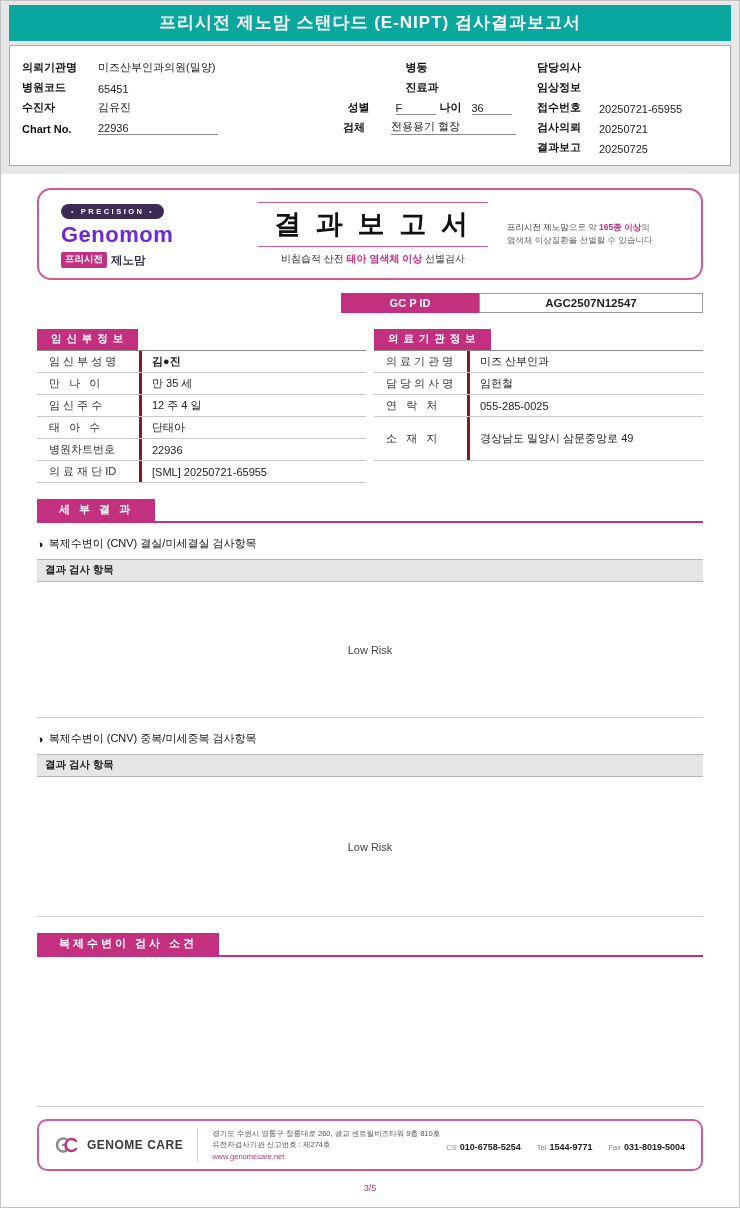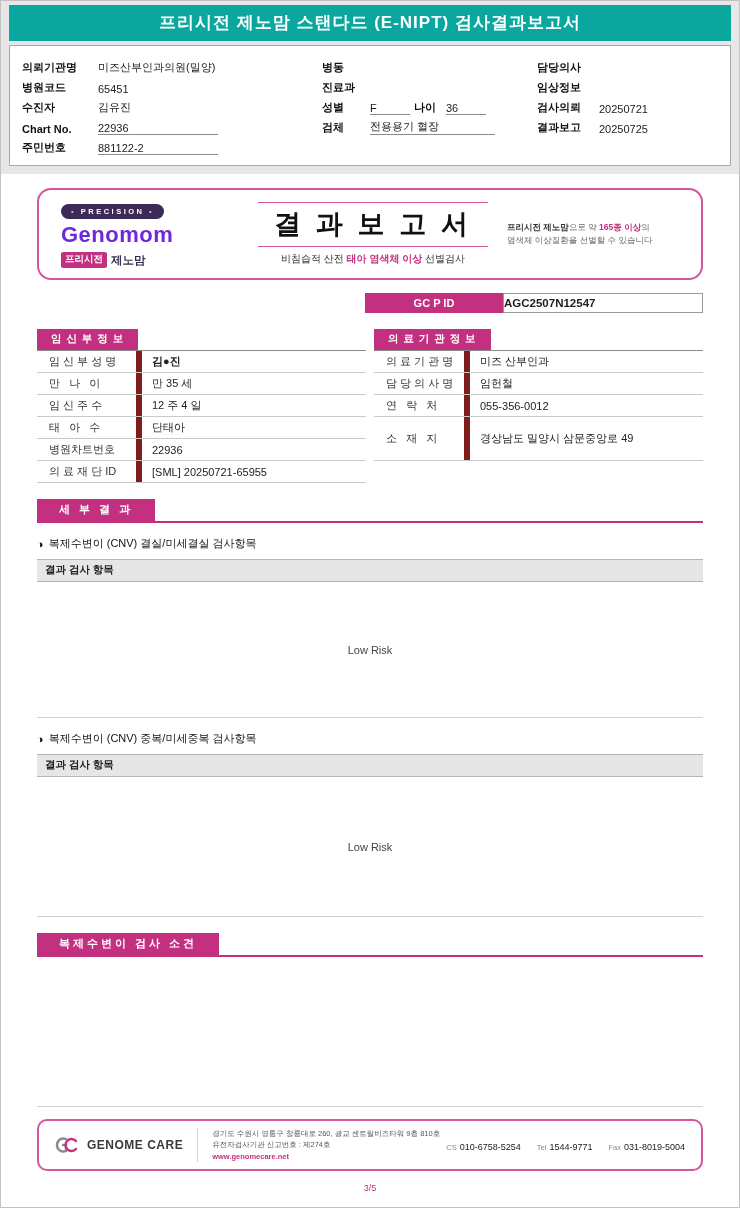--- a/index.html
+++ b/index.html
@@ -23,21 +23,21 @@
   .info-box {
     margin-top:4px; background:#fff; border:1px solid #a8a8a8;
     padding:9px 12px 10px; display:flex;
   }
   .info-col { display:flex; flex-direction:column; }
   .irow { display:flex; align-items:flex-end; height:20px; font-size:11px; }
   .ilabel { font-weight:bold; color:#111; flex-shrink:0; }
   .ival { color:#222; }
   .col1 { width:300px; }
   .col1 .ilabel { width:76px; }
-  .col2 { width:215px; }
+  .col2 { width:215px;align-items:center; }
   .col2 .ilabel { width:48px; }
   .col3 { flex:1; }
   .col3 .ilabel { width:62px; }
   .u { border-bottom:1px solid #8a8a8a; }
   .w40 { width:40px; }
   .w90 { width:120px; }
   .w110 { width:125px; }
   .agelabel { width:32px !important; margin-left:4px; }
 
   
@@ -62,50 +62,50 @@
 
   .report-title-block { flex:1; text-align:center; }
   .title-rule { width:230px; height:1px; background:#d4579c; margin:0 auto; }
   .report-title {
     font-family:"Liberation Serif", serif;
     font-size:27px; font-weight:bold; letter-spacing:4px; color:#111;
     padding:3px 0 4px;
   }
   .report-subtitle { font-size:10px; color:#333; padding-top:5px; }
   .hl { color:#c2307f; font-weight:bold; }
-  .b  { font-weight:bold; color:#333; }
+  .b  { font-weight:normal; color:#333; }
 
   .tagline { width:172px; font-size:8.5px; color:#666; line-height:1.55; }
 
   
   .gcpid-row { margin-top:13px; display:flex; justify-content:flex-end; }
   .gcpid-label {
     width:138px; background:#c2307f; color:#fff; font-size:11px; font-weight:bold;
     text-align:center; line-height:20px; height:20px;
   }
   .gcpid-value {
-    width:200px; height:20px; border:1px solid #999; font-size:11.5px; font-weight:bold;
-    text-align:left; line-height:18px; color:#222;
+    width:224px; height:20px; border:1px solid #999; font-size:11.5px; font-weight:bold;
+    text-align:center; line-height:18px; color:#222;
   }
 
   
   .tables-row { margin-top:15px; display:flex; gap:8px; }
   .dtable { flex:1; }
   .table-pill {
     display:inline-block; background:#c2307f; color:#fff; font-size:10.5px;
     font-weight:bold; padding:3px 14px 4px; letter-spacing:1px; white-space:pre;
   }
   .tbody { border-top:1px solid #8a8a8a; }
   .trow {
     display:flex; border-bottom:1px solid #c9c9c9; min-height:22px;
     align-items:stretch; font-size:11px;
   }
   .trow.tall { min-height:44px; }
   .tlabel {
-    width:105px; padding-left:12px; color:#333; border-right:6px solid #7f1d1d;
+    width:105px; padding-left:12px; color:#333; border-right:3px solid #7f1d1d;
     display:flex; align-items:center; white-space:pre; flex-shrink:0;text-align:center;
   }
   .dtable.right .tlabel { width:96px; }
   .tvalue { padding-left:10px; color:#222; display:flex; align-items:center; }
   .bold { font-weight:bold; }
 
   
   .section-bar { margin-top:16px; border-bottom:2px solid #c2307f; line-height:0; }
   .section-pill {
     display:inline-block; background:#c2307f; color:#fff; font-size:11px;
@@ -130,25 +130,25 @@
     position:absolute; left:36px; right:36px; bottom:36px; height:52px;
     border:2px solid #d4579c; border-radius:10px; background:#fff;
     display:flex; align-items:center; padding:0 16px;
   }
   .logo { display:flex; align-items:center; gap:6px; flex-shrink:0; }
   .logo-text { font-size:12px; font-weight:bold; color:#3a3a3a; letter-spacing:.5px; }
   .addr {
     margin-left:14px; padding-left:14px; border-left:1px solid #d5d5d5;
     font-size:7.5px; color:#555; line-height:1.55;
   }
-  .site { color:#c2307f; font-weight:bold; text-decoration:none; }
+  .site { color:#c2307f; font-weight:normal; text-decoration:none; }
   .contacts { margin-left:auto; display:flex; gap:16px; align-items:center; }
   .contact { white-space:nowrap; }
   .cl { color:#888; font-size:7.5px; margin-right:3px; }
-  .cv { color:#222; font-weight:normal; font-size:9px; }
+  .cv { color:#222; font-weight:bold; font-size:9px; }
   .pagenum {
     position:absolute; bottom:14px; left:0; right:0; text-align:center;
     color:#c2307f; font-size:9px;
   }
 </style>
 </head>
 <body>
 
 <div class="page">
 
@@ -166,24 +166,20 @@
           <span class="ilabel">병원코드</span>
           <span class="ival">65451</span>
         </div>
         <div class="irow">
           <span class="ilabel">수진자</span>
           <span class="ival">김유진</span>
         </div>
         <div class="irow">
           <span class="ilabel">Chart No.</span>
           <span class="ival u w90">22936</span>
-        </div>
-        <div class="irow">
-          <span class="ilabel">주민번호</span>
-          <span class="ival u w90">881122-2</span>
         </div>
       </div>
 
       <div class="info-col col2">
         <div class="irow">
           <span class="ilabel">병동</span>
           <span class="ival"></span>
         </div>
         <div class="irow">
           <span class="ilabel">진료과</span>
@@ -203,20 +199,24 @@
       </div>
 
       <div class="info-col col3">
         <div class="irow">
           <span class="ilabel">담당의사</span>
           <span class="ival"></span>
         </div>
         <div class="irow">
           <span class="ilabel">임상정보</span>
           <span class="ival"></span>
+        </div>
+        <div class="irow">
+          <span class="ilabel">접수번호</span>
+          <span class="ival">20250721-65955</span>
         </div>
         <div class="irow">
           <span class="ilabel">검사의뢰</span>
           <span class="ival">20250721</span>
         </div>
         <div class="irow">
           <span class="ilabel">결과보고</span>
           <span class="ival">20250725</span>
         </div>
       </div>
@@ -293,21 +293,21 @@
           <div class="trow">
             <span class="tlabel">의 료 기 관 명</span>
             <span class="tvalue">미즈 산부인과</span>
           </div>
           <div class="trow">
             <span class="tlabel">담 당 의 사 명</span>
             <span class="tvalue">임헌철</span>
           </div>
           <div class="trow">
             <span class="tlabel">연   락   처</span>
-            <span class="tvalue">055-356-0012</span>
+            <span class="tvalue">055-285-0025</span>
           </div>
           <div class="trow tall">
             <span class="tlabel">소   재   지</span>
             <span class="tvalue">경상남도 밀양시 삼문중앙로 49</span>
           </div>
         </div>
       </div>
     </div>
 
     <div class="section-bar">

